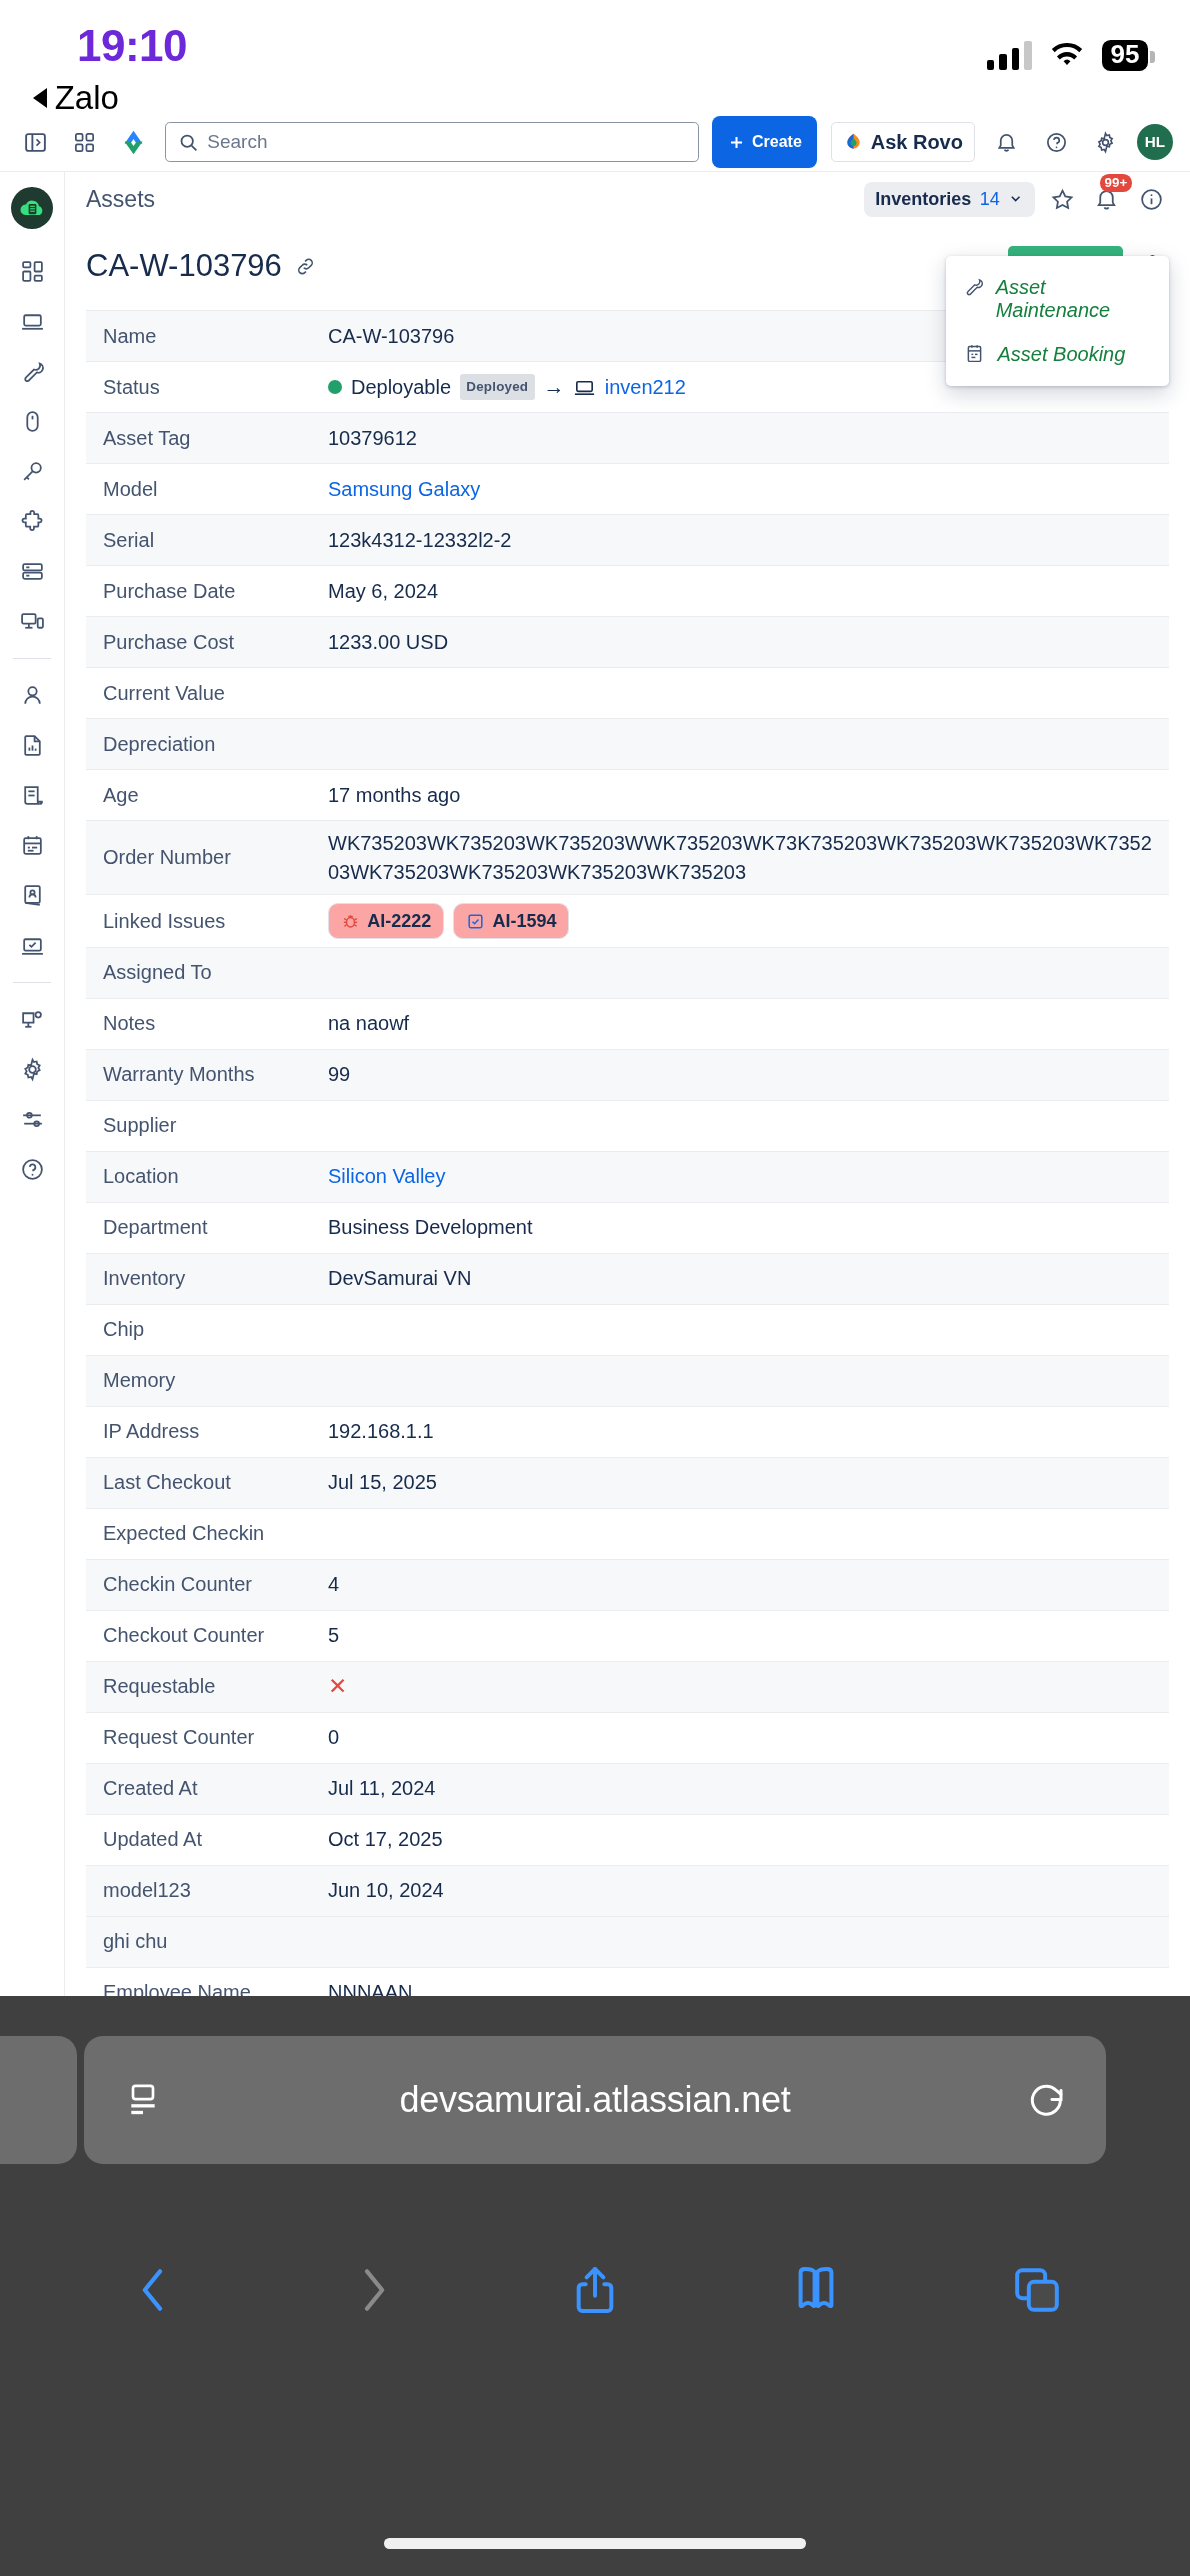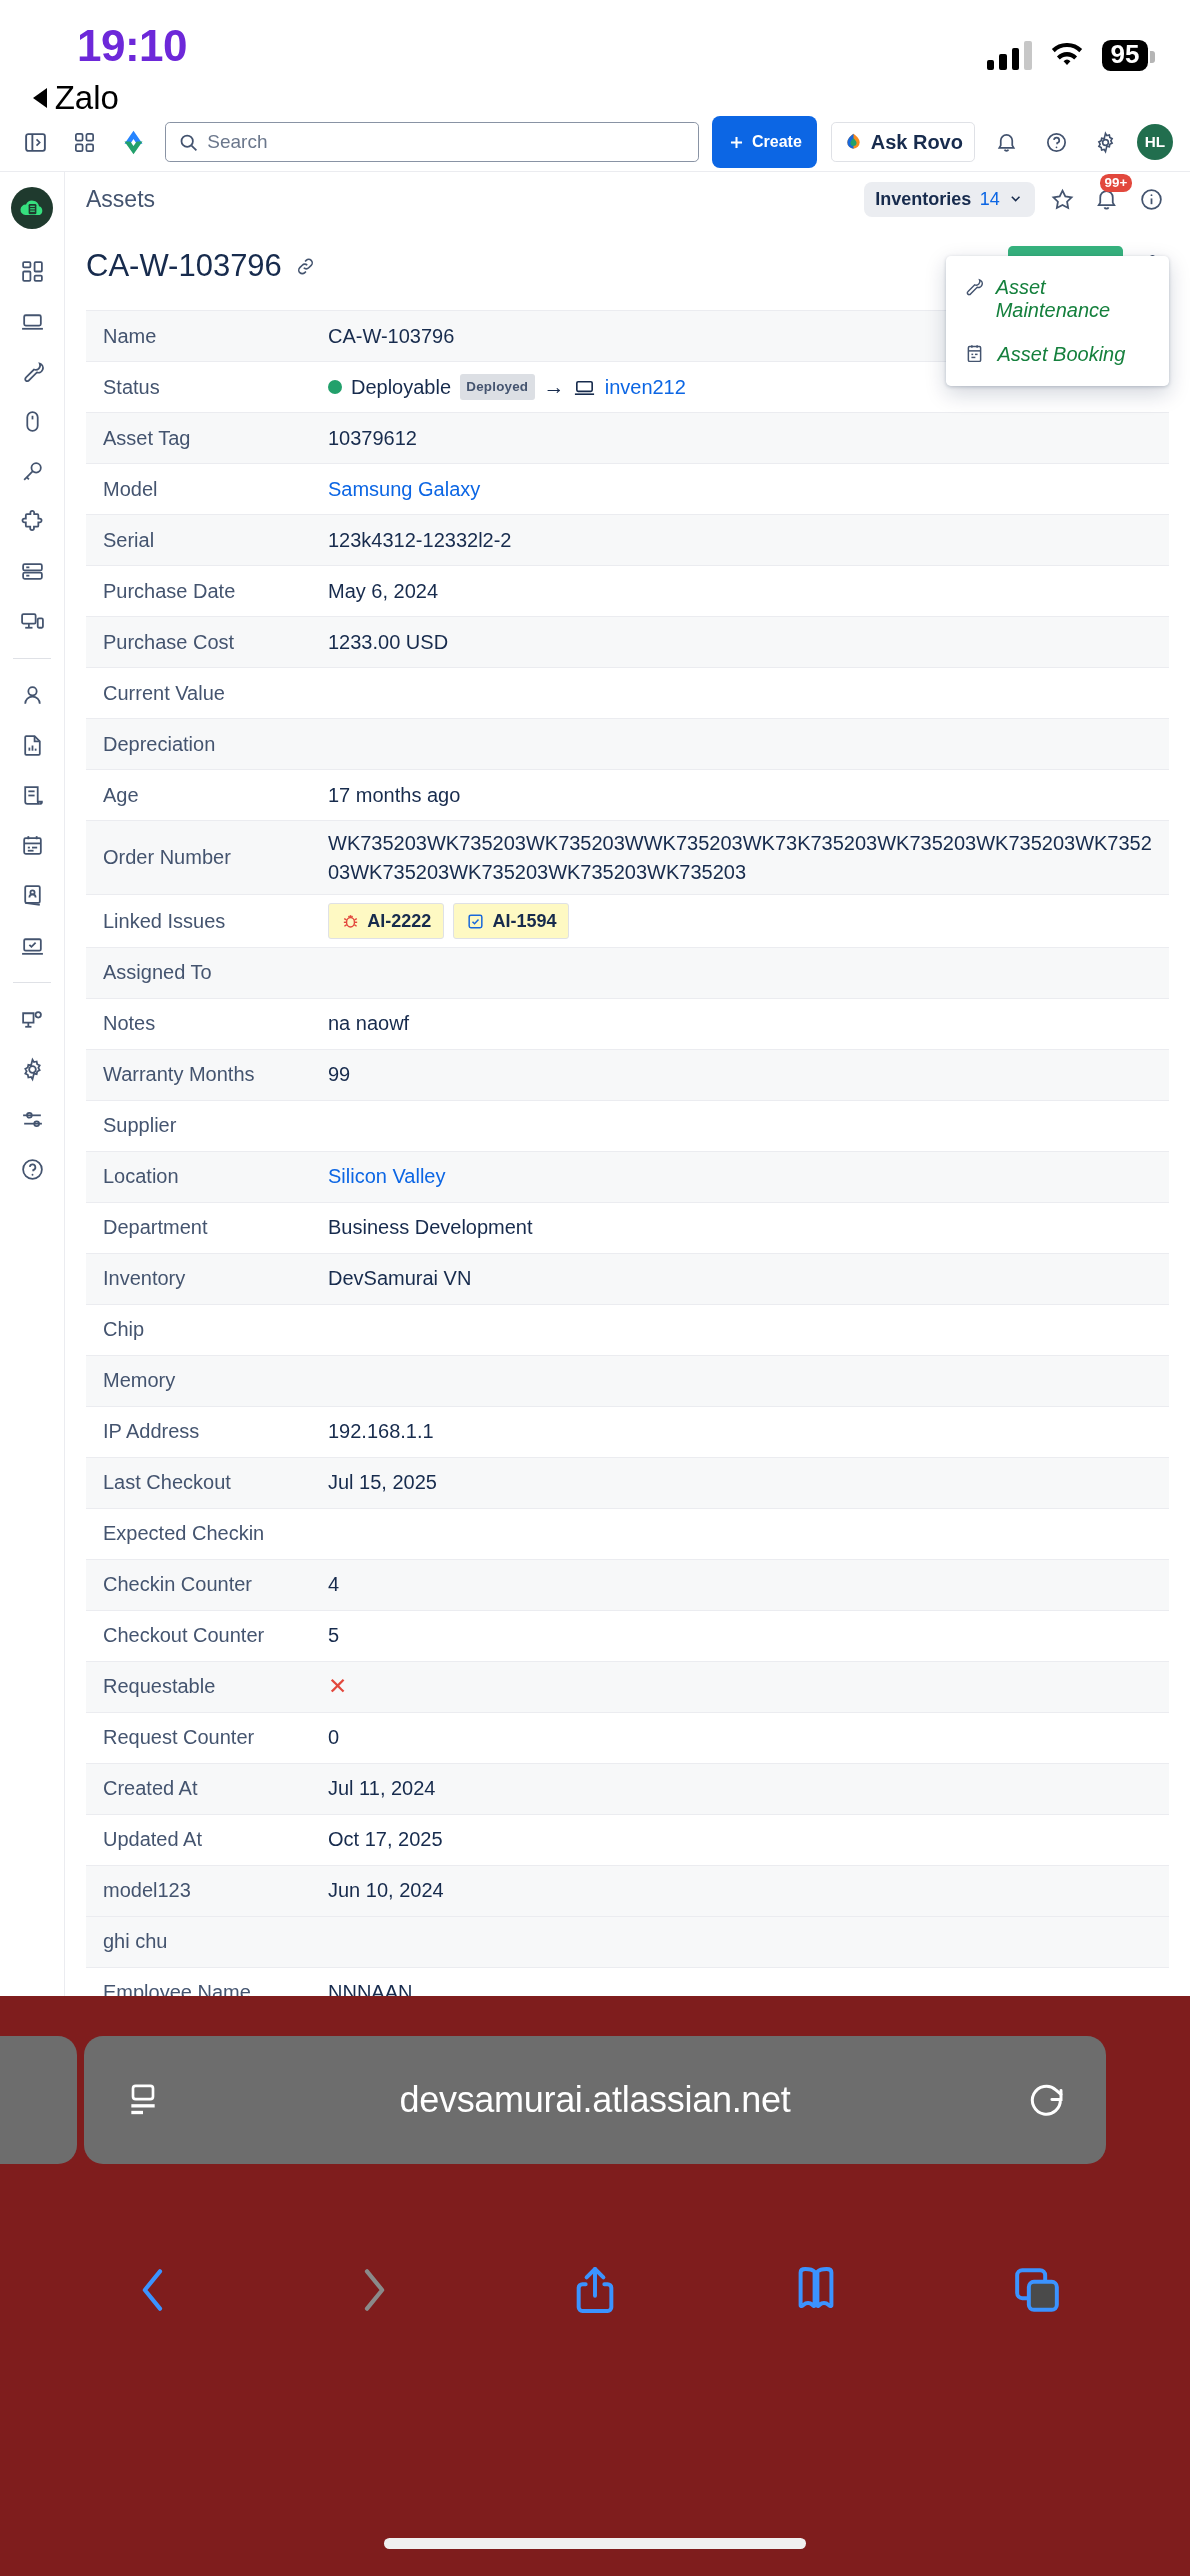--- a/index.html
+++ b/index.html
@@ -180,29 +180,29 @@
   .dot-green { width: 14.4px; height: 14.4px; border-radius: 50%; background: #22a06b; display: inline-block; }
   .lozenge {
     background: #dcdfe4; color: #44546f; font-size: 13.4px; font-weight: 700;
     border-radius: 2.9px; padding: 2.9px 6.7px; letter-spacing: 0.2px;
   }
   .arrow { color: #172b4d; font-size: 21px; }
   .inven-link { color: #0c66e4; font-size: 20px; }
 
   .issue-chips { display: flex; gap: 9.6px; }
   .chip {
-    border: 1px solid #dfe1e6; border-radius: 3px; background: #fef9c3;
+    border: 1px solid #dfe1e6; border-radius: 10px; background: #fca5a5;
     height: 36px; display: flex; align-items: center; gap: 7.7px;
     padding: 0 11.5px; font-size: 18px; font-weight: 600; color: #172b4d;
   }
 
   
   #safari {
     position: absolute; left: 0; right: 0; bottom: 0; height: 580px;
-    background: #7f1d1d;
+    background: #404040;
   }
   #tab-strip {
     position: relative; height: 222px; padding-top: 40px;
   }
   #tab-ghost-left {
     position: absolute; left: -38px; top: 40px; width: 115px; height: 128px;
     background: #6d6d6d; border-radius: 19px;
   }
   #url-bar {
     position: absolute; left: 84px; right: 84px; top: 40px; height: 128px;

